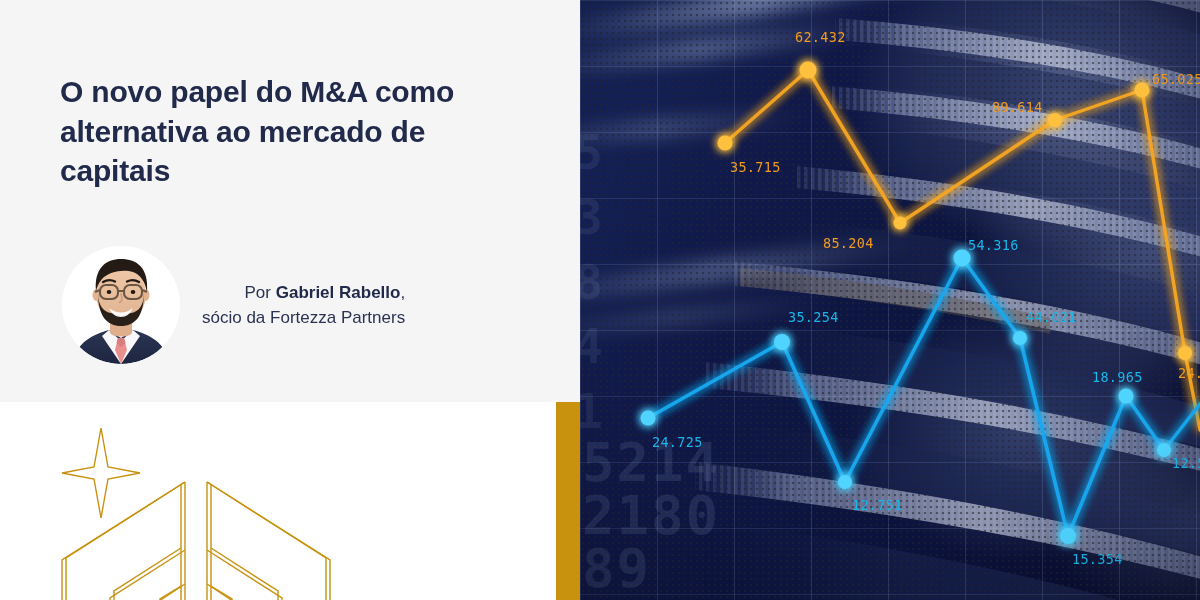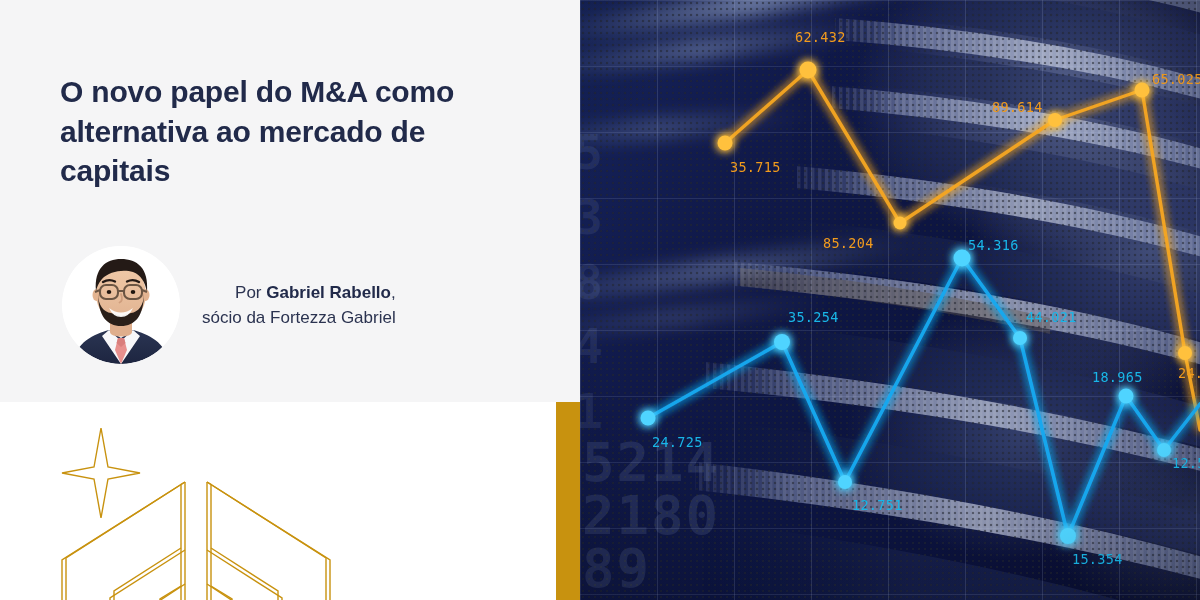--- a/index.html
+++ b/index.html
@@ -174,21 +174,21 @@
             <ellipse cx="71" cy="46" rx="2.3" ry="2.1" fill="#20160f"></ellipse>
             <path d="M41 36 q6 -3.5 12 -0.5" stroke="#241a16" stroke-width="2.4" fill="none" stroke-linecap="round"></path>
             <path d="M65 35.5 q6 -3 12 0.5" stroke="#241a16" stroke-width="2.4" fill="none" stroke-linecap="round"></path>
 
             <path d="M59 48 q2.5 7 -1.5 8.5" stroke="#cf9e7d" stroke-width="1.8" fill="none" stroke-linecap="round"></path>
           </g>
         </svg>
       </div>
       <div class="byline-text">
         <span>Por </span><b>Gabriel Rabello</b><span>,</span><br>
-        <span>sócio da Fortezza Gabriel</span>
+        <span>sócio da Fortezza Partners</span>
       </div>
     </div>
 
     <div class="logo-mark">
       <svg width="300" height="190" viewBox="0 0 300 190" xmlns="http://www.w3.org/2000/svg" aria-hidden="true">
         <g fill="none" stroke="#c8920f" stroke-width="1.4" stroke-linejoin="miter">
 
           <path d="M61 8 L68 47 L100 53 L68 59 L61 98 L54 59 L22 53 L54 47 Z"></path>
 
           <path d="M145 62 L145 130 L145 190"></path>

